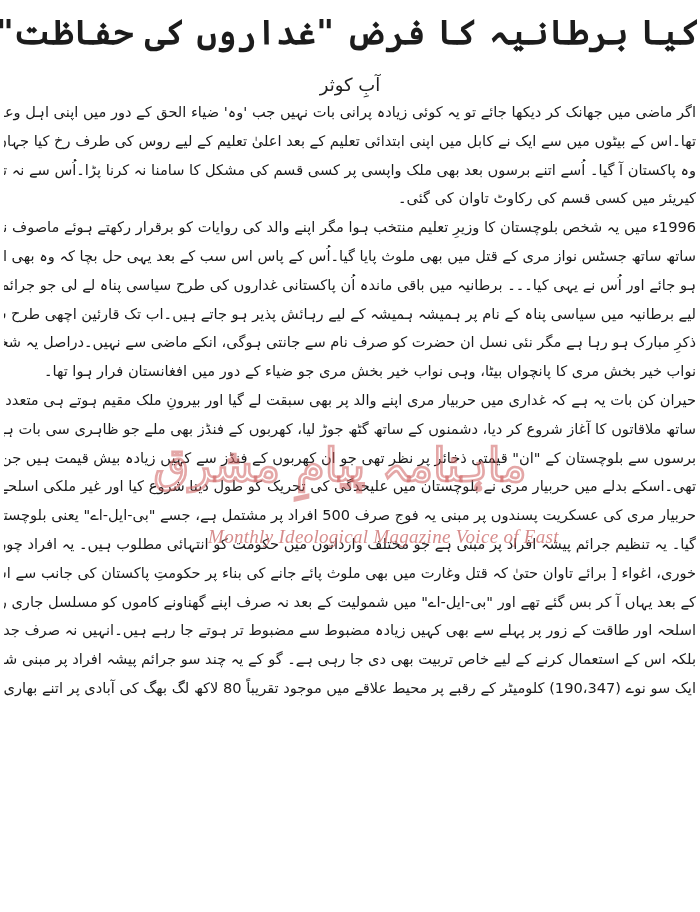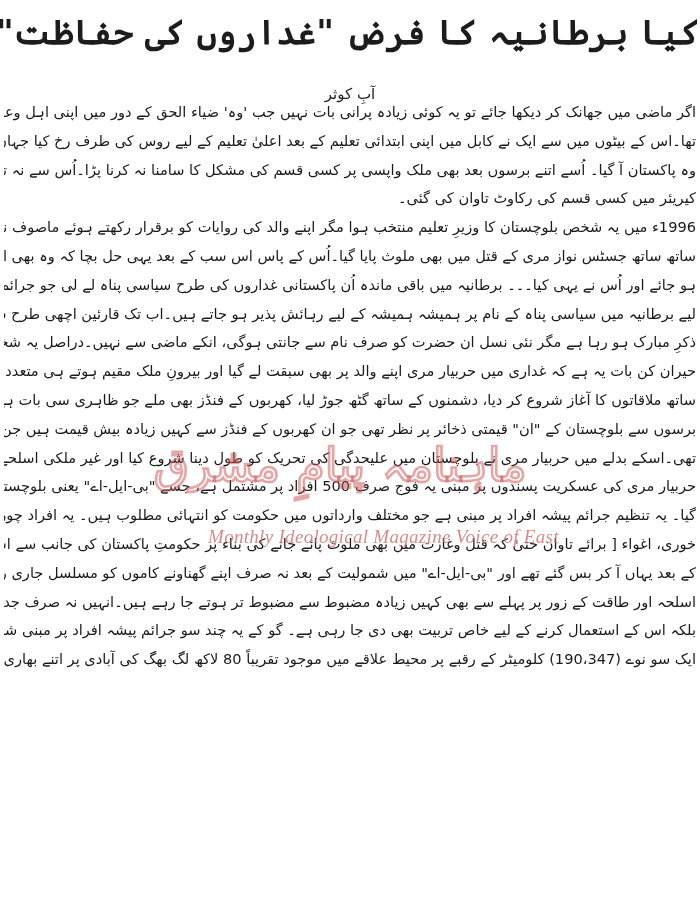--- a/index.html
+++ b/index.html
@@ -30,23 +30,23 @@
       font-size: 34px;
       line-height: 44px;
       font-weight: bold;
       color: #1c1c1c;
       font-family: "DejaVu Serif", serif;
       white-space: nowrap;
     }
     .author {
       position: absolute;
       left: 0; right: 0;
-      top: 84px;
+      top: 75px;
       text-align: center;
-      font-size: 15px;
+      font-size: 18px;
       line-height: 20px;
       color: #222;
     }
     .body-text {
       position: absolute;
       left: 4px;
       right: 4px;
       top: 98px;
     }
     .line {
@@ -103,20 +103,21 @@
   <div class="body-text">
     <div class="line">اگر ماضی میں جھانک کر دیکھا جائے تو یہ کوئی زیادہ پرانی بات نہیں جب 'وہ' ضیاء الحق کے دور میں اپنی اہل وعیال سمیت افغانستان فرار ہوگیا</div>
     <div class="line">تھا۔اس کے بیٹوں میں سے ایک نے کابل میں اپنی ابتدائی تعلیم کے بعد اعلیٰ تعلیم کے لیے روس کی طرف رخ کیا جہاں سے 90ء کی دہائی میں</div>
     <div class="line">وہ پاکستان آ گیا۔ اُسے اتنے برسوں بعد بھی ملک واپسی پر کسی قسم کی مشکل کا سامنا نہ کرنا پڑا۔اُس سے نہ تو کوئی سوال کیا گیا نہ ہی ان کے سیاسی</div>
     <div class="line short">کیریئر میں کسی قسم کی رکاوٹ تاوان کی گئی۔</div>
     <div class="line">1996ء میں یہ شخص بلوچستان کا وزیرِ تعلیم منتخب ہوا مگر اپنے والد کی روایات کو برقرار رکھتے ہوئے ماصوف نے نہ صرف اربوں کا غبن کیا بلکہ</div>
     <div class="line">ساتھ ساتھ جسٹس نواز مری کے قتل میں بھی ملوث پایا گیا۔اُس کے پاس اس سب کے بعد یہی حل بچا کہ وہ بھی اپنے والد کی طرح ملک سے فرار</div>
     <div class="line">ہو جائے اور اُس نے یہی کیا۔۔۔ برطانیہ میں باقی ماندہ اُن پاکستانی غداروں کی طرح سیاسی پناہ لے لی جو جرائم کی ایک لمبی لسٹ اپنے ہمراہ</div>
     <div class="line">لیے برطانیہ میں سیاسی پناہ کے نام پر ہمیشہ ہمیشہ کے لیے رہائش پذیر ہو جاتے ہیں۔اب تک قارئین اچھی طرح سمجھ چکے ہونگے کہ کن کا</div>
     <div class="line">ذکرِ مبارک ہو رہا ہے مگر نئی نسل ان حضرت کو صرف نام سے جانتی ہوگی، انکے ماضی سے نہیں۔دراصل یہ شخص کوئی اور نہیں بلکہ 'حربیار مری' ہے،</div>
+    <div class="line short">نواب خیر بخش مری کا پانچواں بیٹا، وہی نواب خیر بخش مری جو ضیاء کے دور میں افغانستان فرار ہوا تھا۔</div>
     <div class="line">حیران کن بات یہ ہے کہ غداری میں حربیار مری اپنے والد پر بھی سبقت لے گیا اور بیرونِ ملک مقیم ہوتے ہی متعدد بین الاقوامی ایجنسیز کے</div>
     <div class="line">ساتھ ملاقاتوں کا آغاز شروع کر دیا، دشمنوں کے ساتھ گٹھ جوڑ لیا، کھربوں کے فنڈز بھی ملے جو ظاہری سی بات ہے ان لوگوں سے ملے جنکی</div>
     <div class="line">برسوں سے بلوچستان کے "ان" قیمتی ذخائر پر نظر تھی جو ان کھربوں کے فنڈز سے کہیں زیادہ بیش قیمت ہیں جن پر حربیار مری کو عیش کرائی جانی</div>
     <div class="line short">تھی۔اسکے بدلے میں حربیار مری نے بلوچستان میں علیحدگی کی تحریک کو طول دینا شروع کیا اور غیر ملکی اسلحے کی سمگلنگ کا کام تیز کر دیا۔</div>
     <div class="line">حربیار مری کی عسکریت پسندوں پر مبنی یہ فوج صرف 500 افراد پر مشتمل ہے، جسے "بی-ایل-اے" یعنی بلوچستان لبریشن آرمی کا نام دیا</div>
     <div class="line">گیا۔ یہ تنظیم جرائم پیشہ افراد پر مبنی ہے جو مختلف وارداتوں میں حکومت کو انتہائی مطلوب ہیں۔ یہ افراد چوری چکاری سے لیکر ڈکیتی، بھتہ</div>
     <div class="line">خوری، اغواء [ برائے تاوان حتیٰ کہ قتل وغارت میں بھی ملوث پائے جانے کی بناء پر حکومتِ پاکستان کی جانب سے اشتہاری قرار دیئے جانے</div>
     <div class="line">کے بعد یہاں آ کر بس گئے تھے اور "بی-ایل-اے" میں شمولیت کے بعد نہ صرف اپنے گھناونے کاموں کو مسلسل جاری رکھے ہوئے ہیں بلکہ</div>
     <div class="line">اسلحہ اور طاقت کے زور پر پہلے سے بھی کہیں زیادہ مضبوط سے مضبوط تر ہوتے جا رہے ہیں۔انہیں نہ صرف جدید غیر ملکی اسلحہ فراہم کیا جا رہا ہے</div>
     <div class="line">بلکہ اس کے استعمال کرنے کے لیے خاص تربیت بھی دی جا رہی ہے۔ گو کے یہ چند سو جرائم پیشہ افراد پر مبنی شر پسند تنظیم تین لاکھ سنتالیس ہزار</div>

